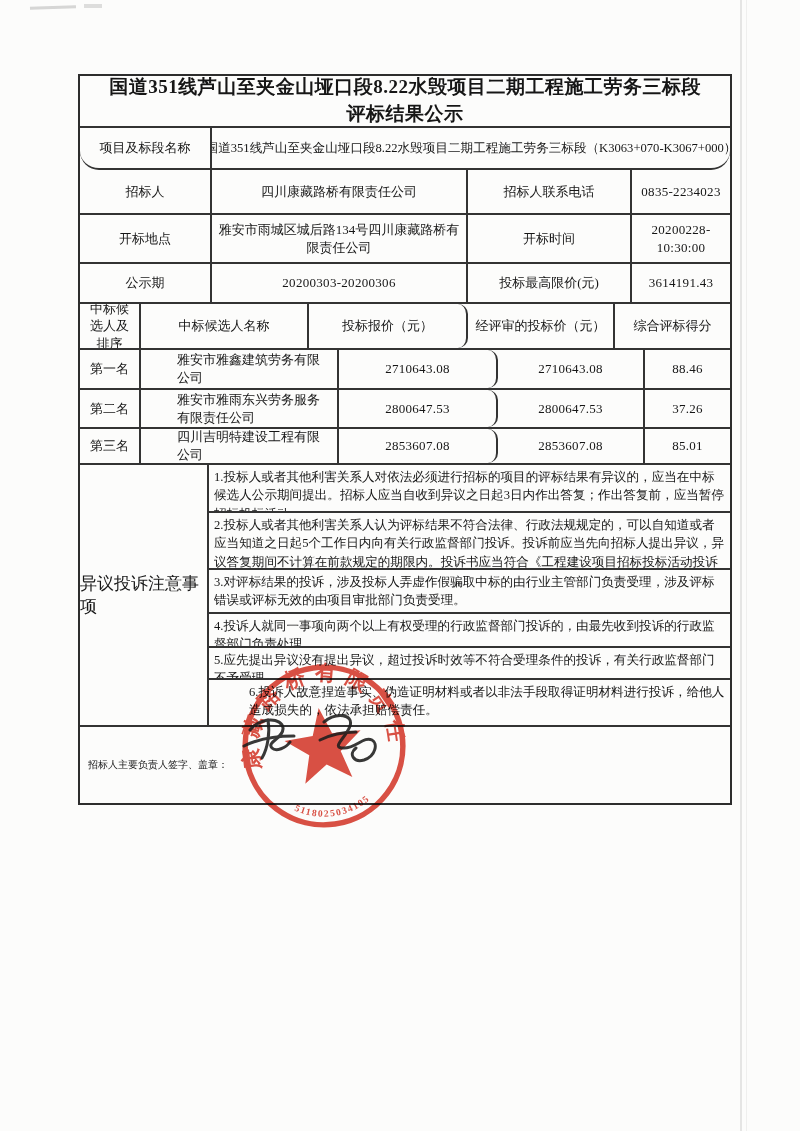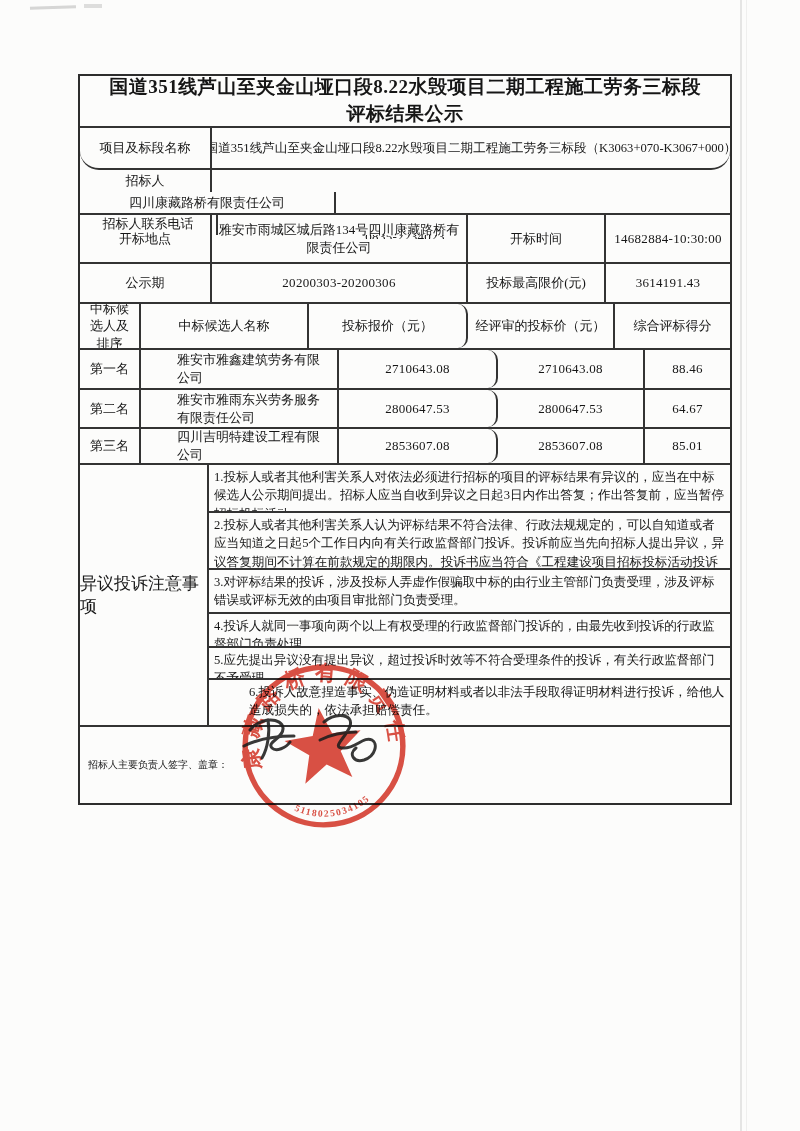--- a/index.html
+++ b/index.html
@@ -37,33 +37,33 @@
     border-right:2px solid #333;
     font-size:13px; line-height:1.35;
     overflow:hidden;
   }
   .cell:last-child { border-right:none; }
   .left { justify-content:flex-start; text-align:left;margin-left:30px; }
 
   
   .w-label  { width:132px; flex:none; }
   .w-val1   { width:256px; flex:none; }
-  .w-lab2   { width:138px; flex:none; }
+  .w-lab2   { width:164px; flex:none; }
   .flexfill { flex:1; }
 
   .w-rank  { width:61px;  flex:none; }
   .w-name  { width:168px; flex:none; }
   .w-bid   { width:159px; flex:none;border-radius:10px; }
   .w-eval  { width:147px; flex:none; }
   .w-score { flex:1; }
 
   
   .h-title { height:52px; }
   .h-r1 { height:42px;border-radius:19px; }
-  .h-r2 { height:45px;flex-direction:column; }
+  .h-r2 { height:45px; }
   .h-r3 { height:49px; }
   .h-r4 { height:40px; }
   .h-ch { height:46px; }
   .h-c1 { height:40px; }
   .h-c2 { height:39px; }
   .h-c3 { height:36px; }
   .h-ft { height:76px; }
 
   .title-cell {
     flex:1; display:flex; flex-direction:column; align-items:center; justify-content:center;
@@ -131,21 +131,21 @@
       <div class="cell w-label">招标人</div>
       <div class="cell w-val1">四川康藏路桥有限责任公司</div>
       <div class="cell w-lab2">招标人联系电话</div>
       <div class="cell flexfill num">0835-2234023</div>
     </div>
 
     <div class="row h-r3">
       <div class="cell w-label">开标地点</div>
       <div class="cell w-val1">雅安市雨城区城后路134号四川康藏路桥有限责任公司</div>
       <div class="cell w-lab2">开标时间</div>
-      <div class="cell flexfill num">14682884-10:30:00</div>
+      <div class="cell flexfill num">20200228-10:30:00</div>
     </div>
 
     <div class="row h-r4">
       <div class="cell w-label">公示期</div>
       <div class="cell w-val1 num">20200303-20200306</div>
       <div class="cell w-lab2">投标最高限价(元)</div>
       <div class="cell flexfill num">3614191.43</div>
     </div>
 
     <div class="row h-ch">
@@ -161,21 +161,21 @@
       <div class="cell w-name left">雅安市雅鑫建筑劳务有限公司</div>
       <div class="cell w-bid num">2710643.08</div>
       <div class="cell w-eval num">2710643.08</div>
       <div class="cell w-score num">88.46</div>
     </div>
     <div class="row h-c2">
       <div class="cell w-rank">第二名</div>
       <div class="cell w-name left">雅安市雅雨东兴劳务服务有限责任公司</div>
       <div class="cell w-bid num">2800647.53</div>
       <div class="cell w-eval num">2800647.53</div>
-      <div class="cell w-score num">64.67</div>
+      <div class="cell w-score num">37.26</div>
     </div>
     <div class="row h-c3">
       <div class="cell w-rank">第三名</div>
       <div class="cell w-name left">四川吉明特建设工程有限公司</div>
       <div class="cell w-bid num">2853607.08</div>
       <div class="cell w-eval num">2853607.08</div>
       <div class="cell w-score num">85.01</div>
     </div>
 
     <div class="row">

